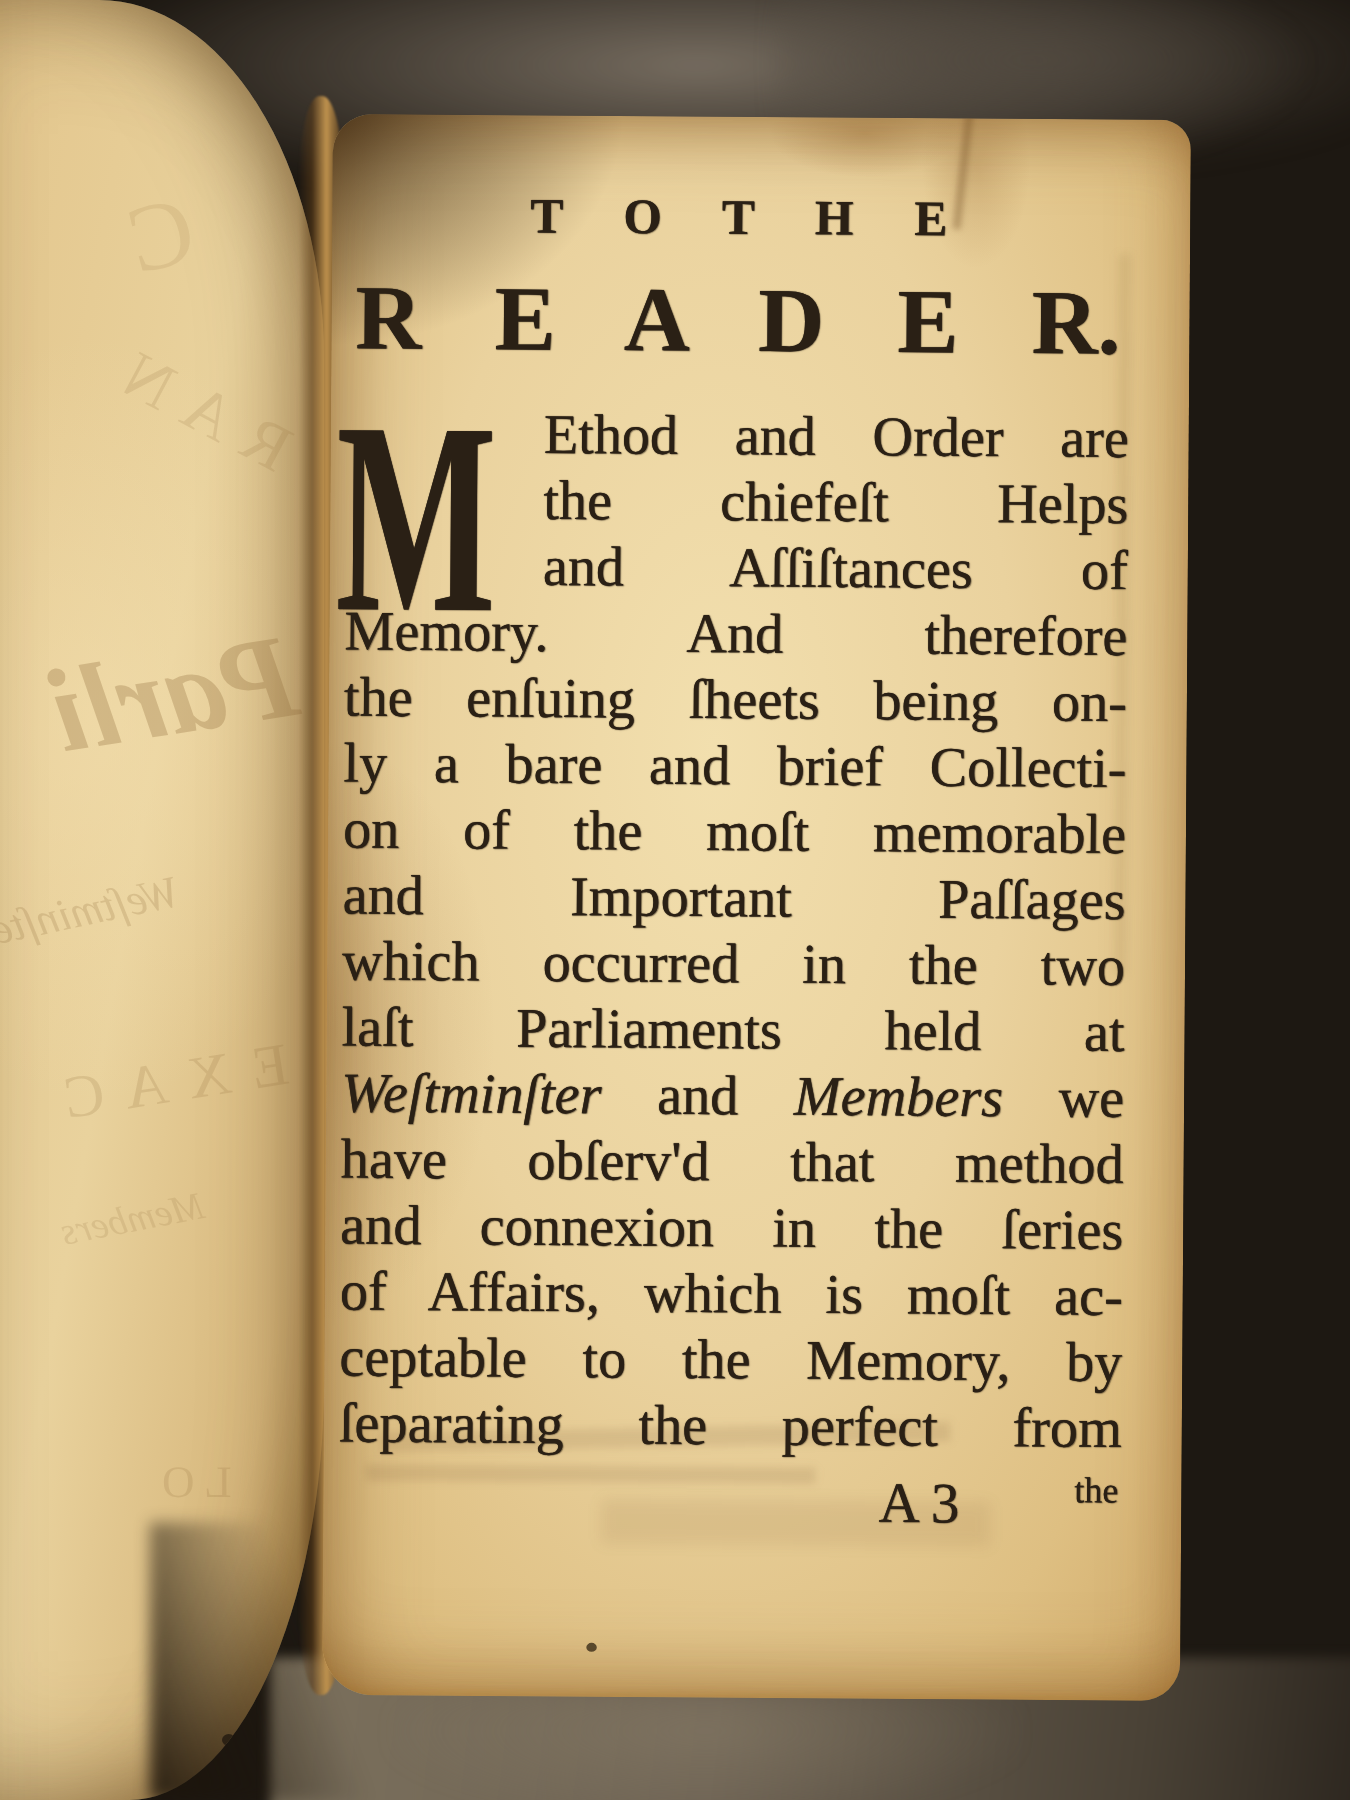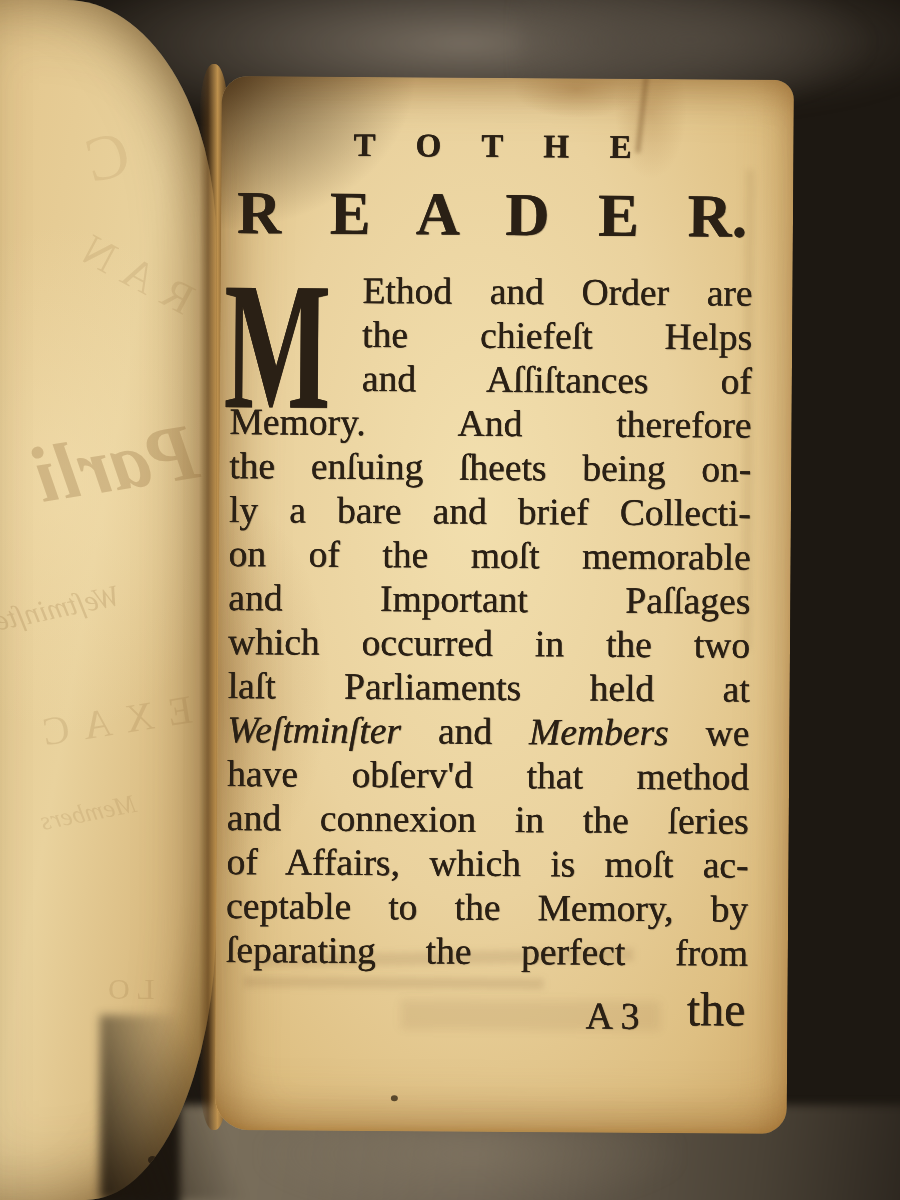--- a/index.html
+++ b/index.html
@@ -86,22 +86,22 @@
   .big-title{font-size:61px;font-weight:600;height:78px;line-height:78px;margin-top:8px;
       padding:0 6px;text-align:justify;text-align-last:justify;}
   .para{position:relative;margin-top:16px;}
   .dropcap{position:absolute;left:-6px;top:-13px;font-size:182px;line-height:1;
       font-weight:600;transform:scaleX(.62);transform-origin:left top;}
   .bline{height:44px;line-height:44px;font-size:37.5px;
       text-align:justify;text-align-last:justify;}
   .bline.ind{margin-left:132px;}
   .bline em{font-style:italic;}
   .catchrow{position:relative;height:46px;margin-top:6px;font-size:38px;}
-  .sig{position:absolute;left:69%;margin-top:13px;}
-  .cw{position:absolute;right:2px;font-size:48px;}
+  .sig{position:absolute;left:69%;}
+  .cw{position:absolute;right:2px;font-size:24px;}
 </style>
 </head>
 <body>
 
 <div class="photo">
 
   <div class="bg-top"></div>
   <div class="bg-top2"></div>
   <div class="bg-bottom"></div>
   <div class="bg-bottom2"></div>

